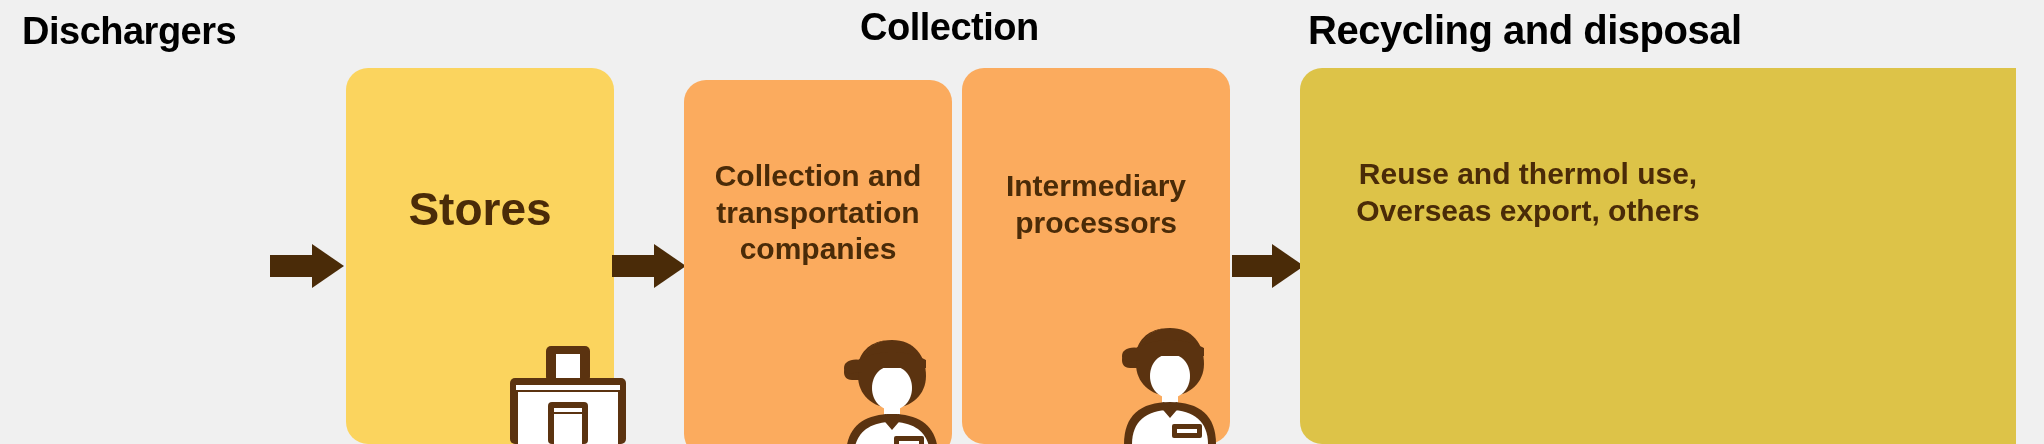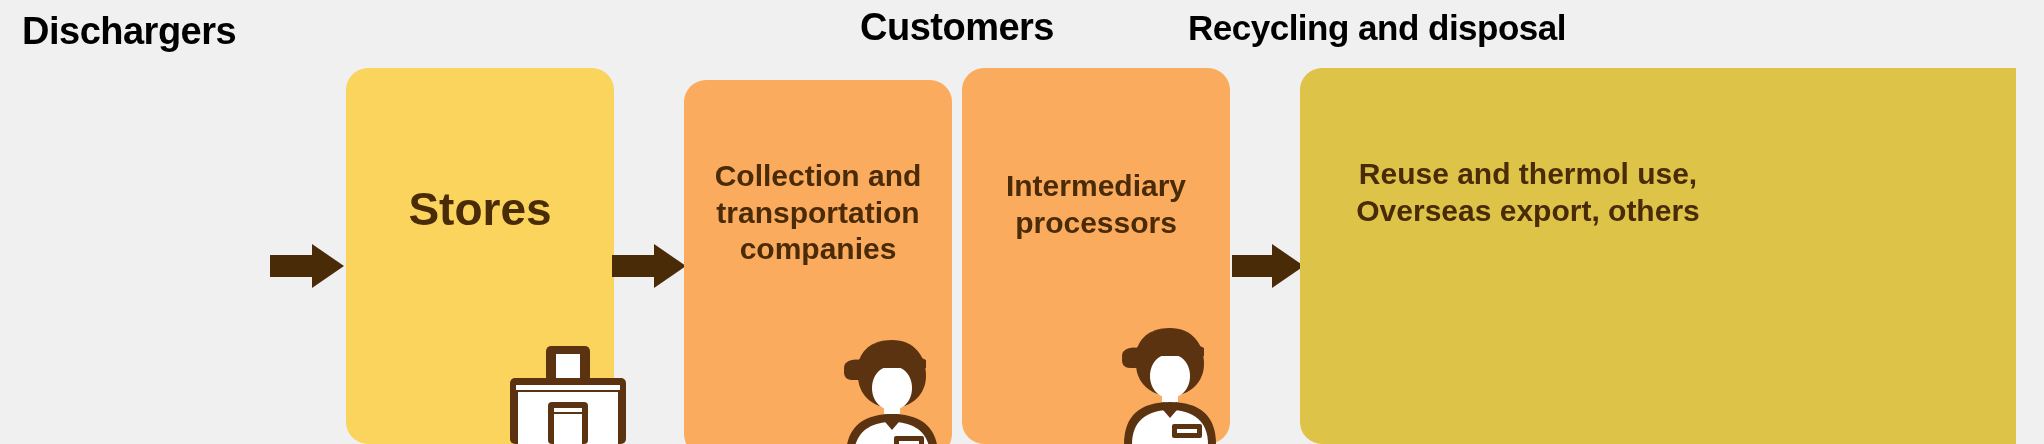--- a/index.html
+++ b/index.html
@@ -27,21 +27,21 @@
     position: absolute;
     font-size: 38px;
     font-weight: bold;
     color: #000000;
     letter-spacing: -0.5px;
     white-space: nowrap;
     line-height: 1;
   }
   #header-dischargers { left: 22px;  top: 12px; }
   #header-processors  { left: 860px; top: 8px; }
-  #header-recycling   { left: 1188px; top: 10px; font-size: 35px; }
+  #header-recycling   { left: 1308px; top: 10px; font-size: 40px; }
 
   
   .flow-row {
     position: absolute;
     left: 0;
     top: 68px;
     width: 2044px;
     height: 376px;
   }
 
@@ -124,21 +124,21 @@
 
   .icon-holder svg { display: block; }
 </style>
 </head>
 <body>
 
 <div id="diagram">
 
   <div class="group-header" id="header-dischargers">Dischargers</div>
 
-  <div class="group-header" id="header-processors">Customers</div>
+  <div class="group-header" id="header-processors">Collection</div>
 
   <div class="group-header" id="header-recycling">Recycling and disposal</div>
 
   <div class="flow-row">
 
 
     <div class="arrow" id="arrow-1">
       <div class="shaft"></div>
       <div class="head"></div>
     </div>

